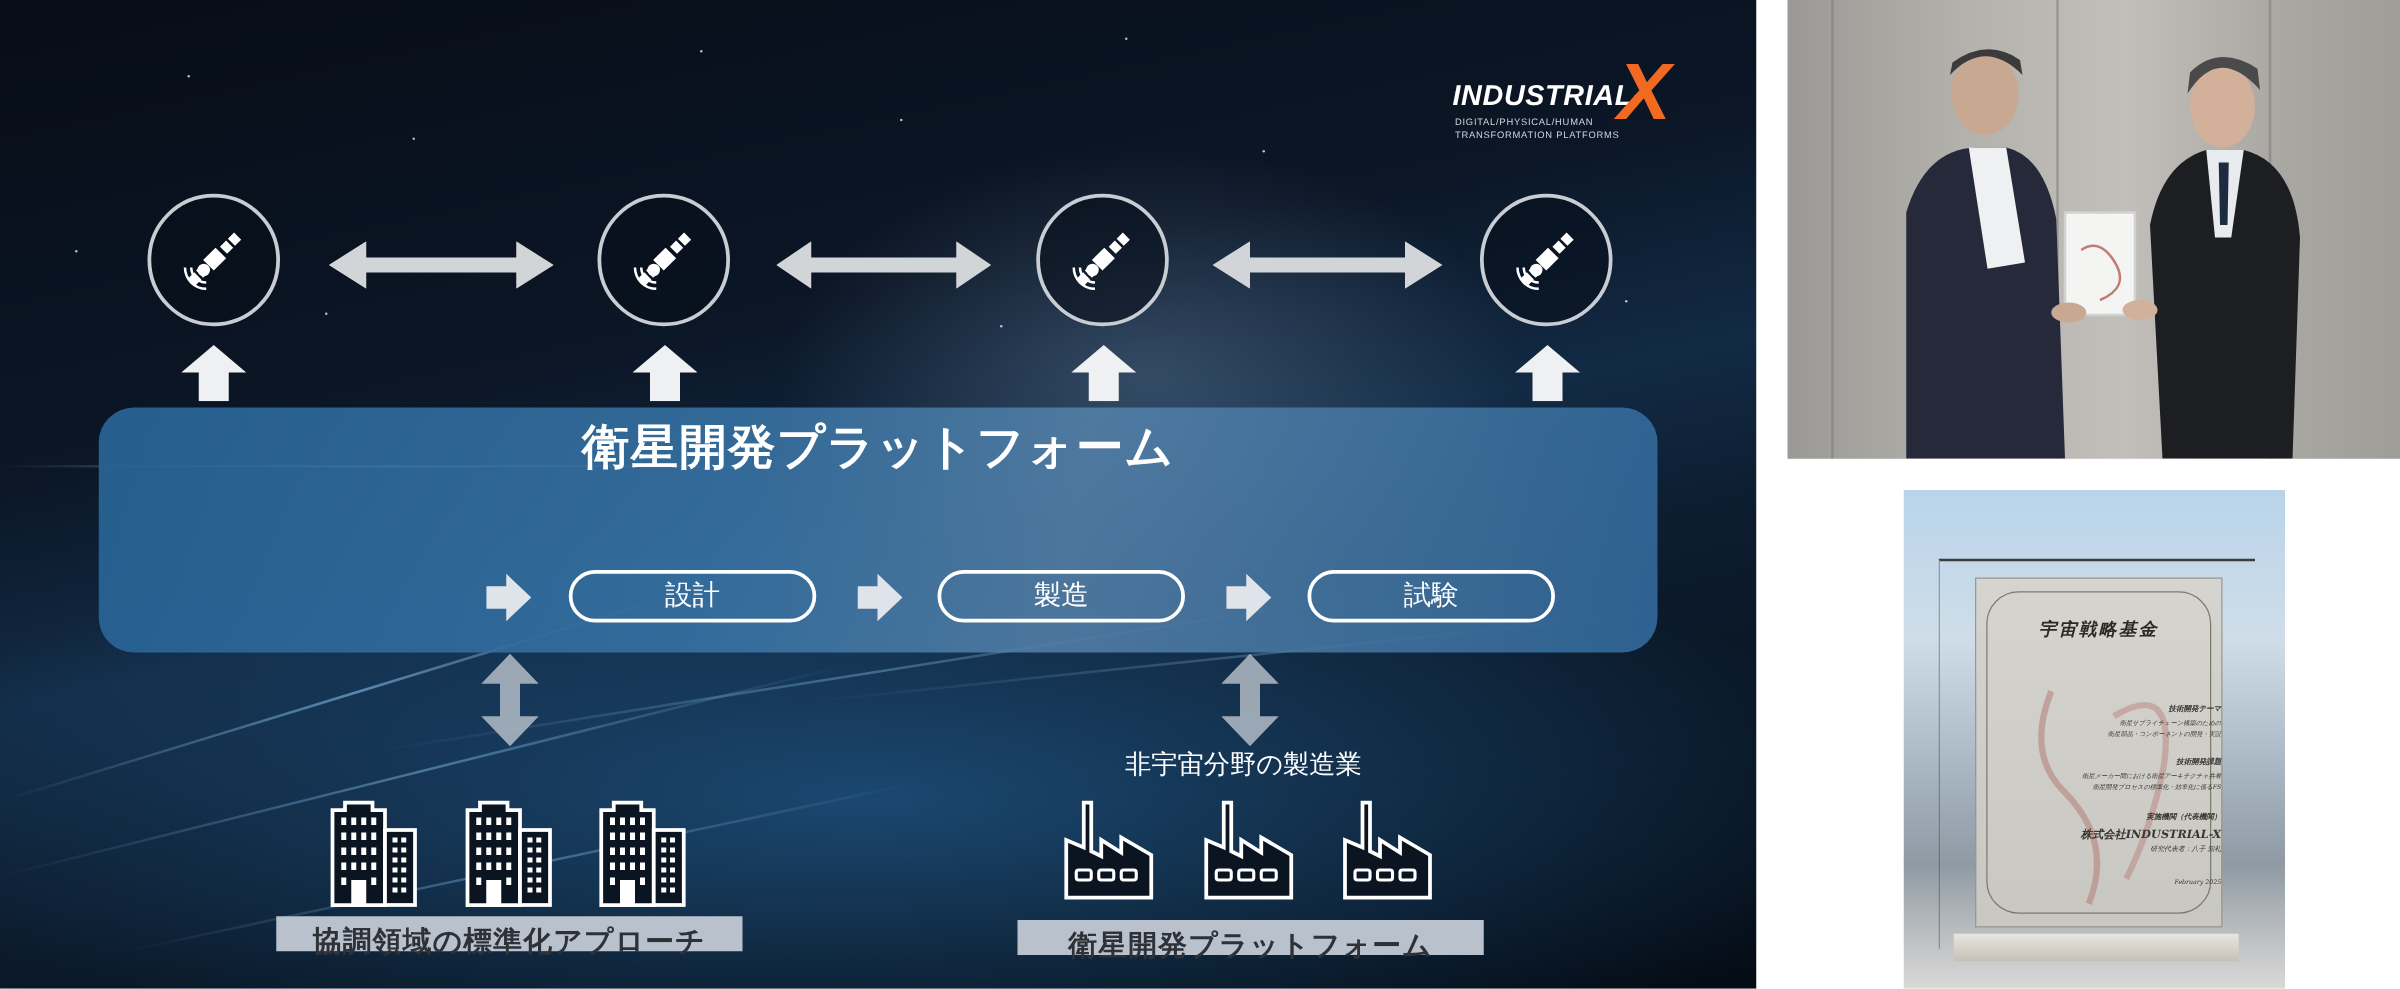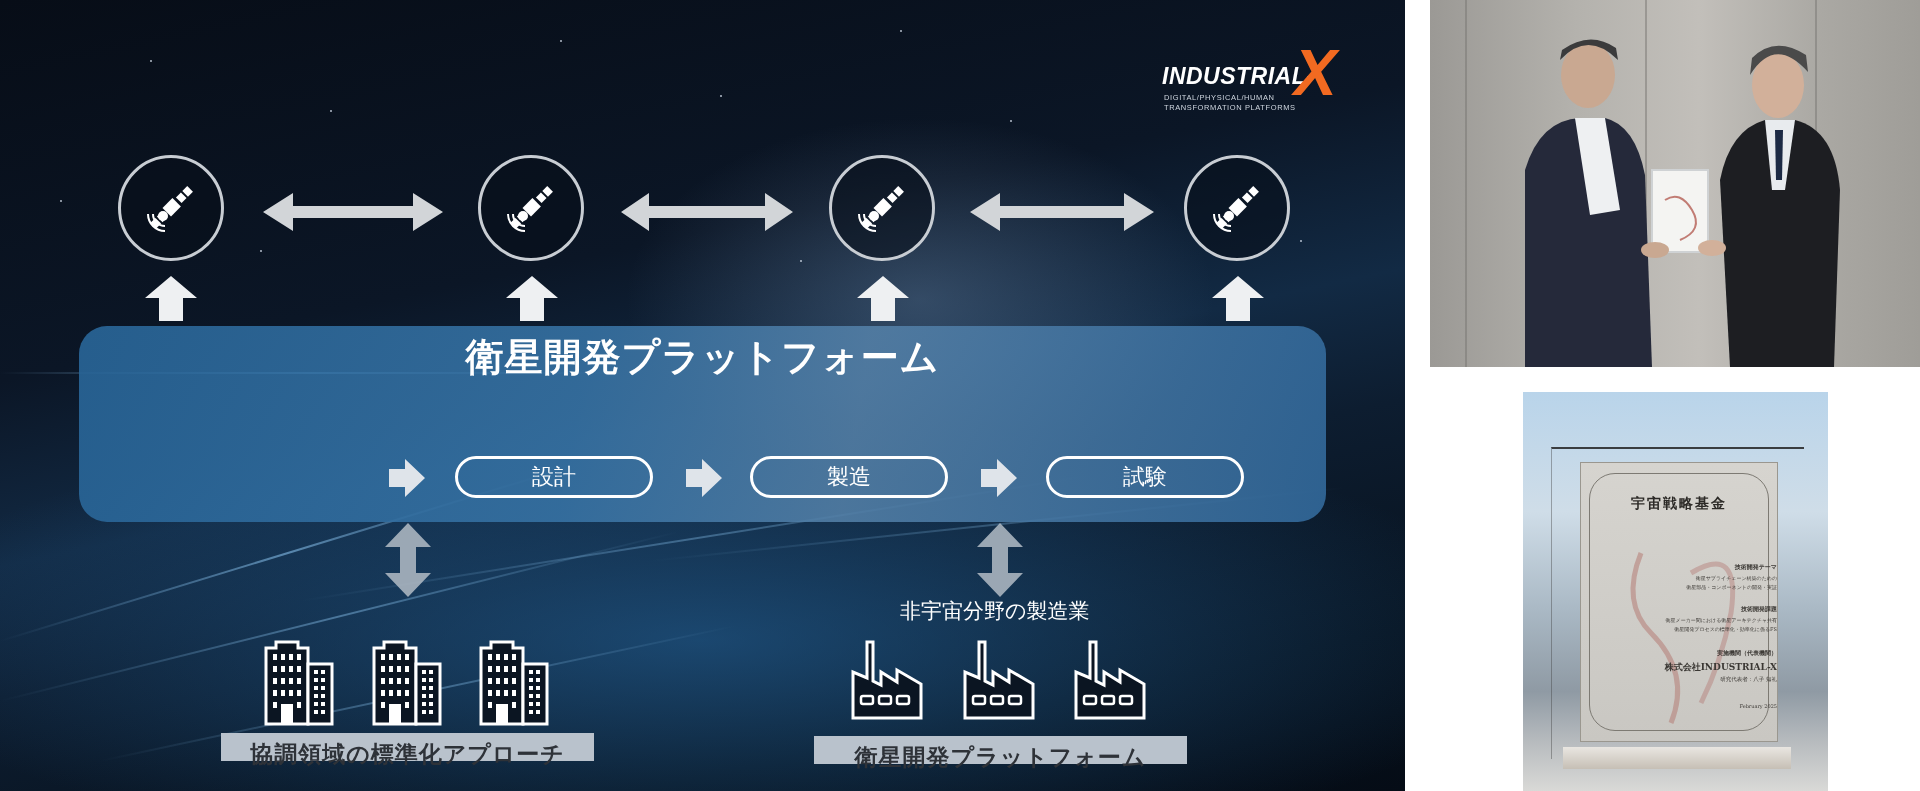--- a/index.html
+++ b/index.html
@@ -27,21 +27,21 @@
   .step{position:absolute;top:130px;width:198px;height:42px;border:3px solid #fff;border-radius:22px;box-sizing:border-box;color:#fff;font-size:22px;text-align:center;line-height:36px;}
   .rarrow{position:absolute;top:133px;}
   .varrow{position:absolute;top:523px;}
   .group-label{position:absolute;color:#fff;font-size:21px;white-space:nowrap;}
   .icon-row{position:absolute;top:640px;}
   .badge{position:absolute;height:28px;background:#b9c2cc;color:#2e3238;font-weight:bold;font-size:23px;text-align:center;line-height:42px;letter-spacing:1px;}
   .photo{position:absolute;left:1430px;top:0;width:490px;height:367px;overflow:hidden;
     background:linear-gradient(90deg,#9b9995 0%,#b4b2ad 30%,#c2bfba 55%,#aaa8a3 80%,#9f9d98 100%);}
   .photo .panelline{position:absolute;top:0;width:2px;height:367px;background:rgba(120,118,114,0.5);}
   .plaque-photo{position:absolute;left:1523px;top:392px;width:305px;height:399px;overflow:hidden;
-    background:linear-gradient(180deg,#b9d4ea 0%,#cfdde8 30%,#a9b8c4 55%,#8f9aa4 75%,#b8bcbf 88%,#d9d9d7 100%);}
+    background:linear-gradient(180deg,#b9d4ea 0%,#cfdde8 30%,#a9b8c4 55%,#8f9aa4 75%,#b8bcbf 88%,#d9d9d7 100%);font-style:italic;}
   .plaque{position:absolute;left:57px;top:70px;width:196px;height:278px;background:linear-gradient(180deg,#d6d4cf,#c9c7c2);border:1px solid #9a978f;}
   .plaque .frame{position:absolute;left:8px;top:10px;right:8px;bottom:10px;border:1.5px solid #7d7a73;border-radius:26px;}
   .plaque .ptitle{position:absolute;left:0;width:100%;top:32px;text-align:center;font-family:"DejaVu Serif",serif;font-weight:bold;color:#2c2a27;font-size:14px;letter-spacing:2px;}
   .plaque .pl{position:absolute;left:0;width:100%;text-align:right;font-family:"DejaVu Serif",serif;color:#3a3733;}
   .glass{position:absolute;left:28px;top:55px;width:252px;height:310px;border-top:2px solid #3a3d40;border-left:1px solid rgba(60,60,60,0.4);}
   .stand{position:absolute;left:40px;top:355px;width:228px;height:22px;background:linear-gradient(180deg,#e9e6e1,#c6bfb5);}
 </style>
 </head>
 <body>
 

